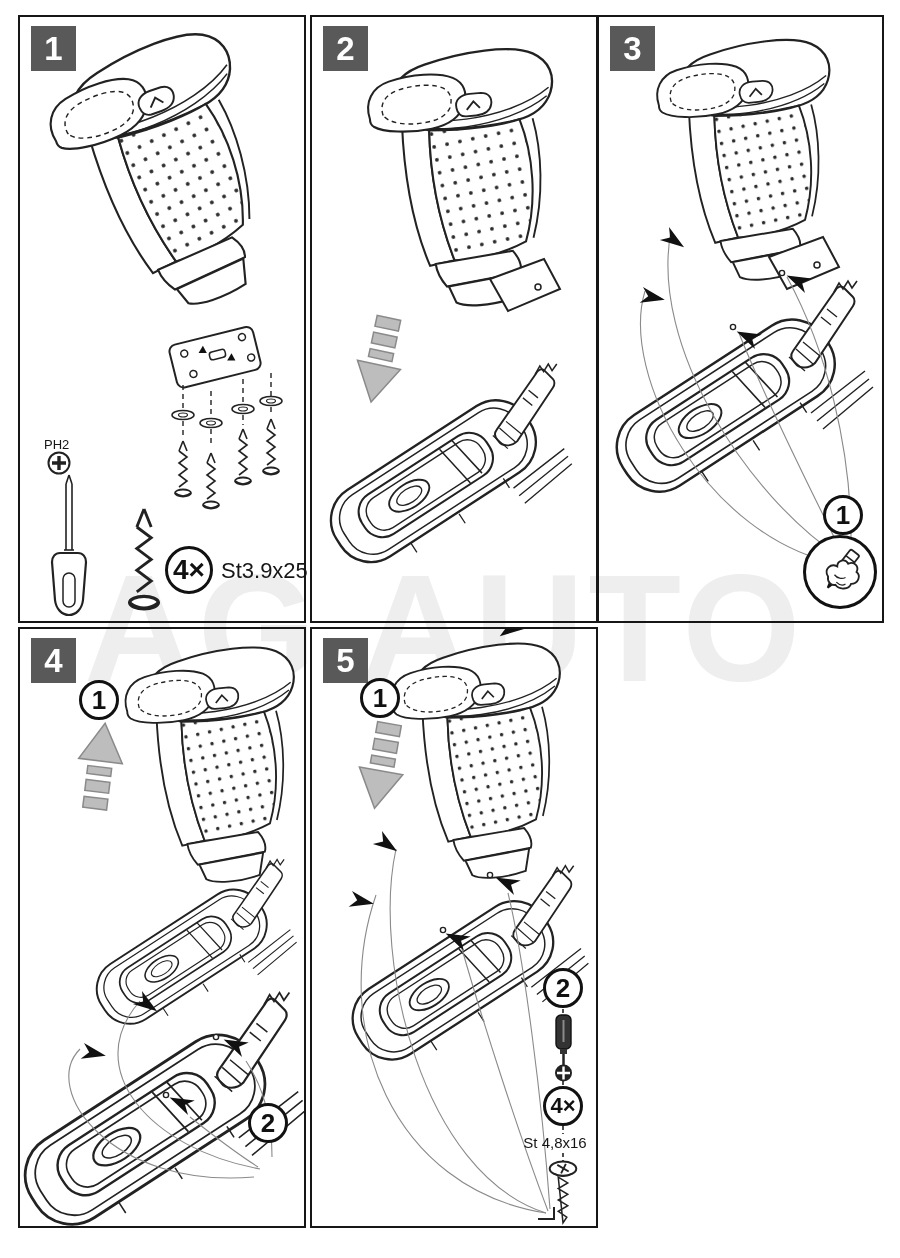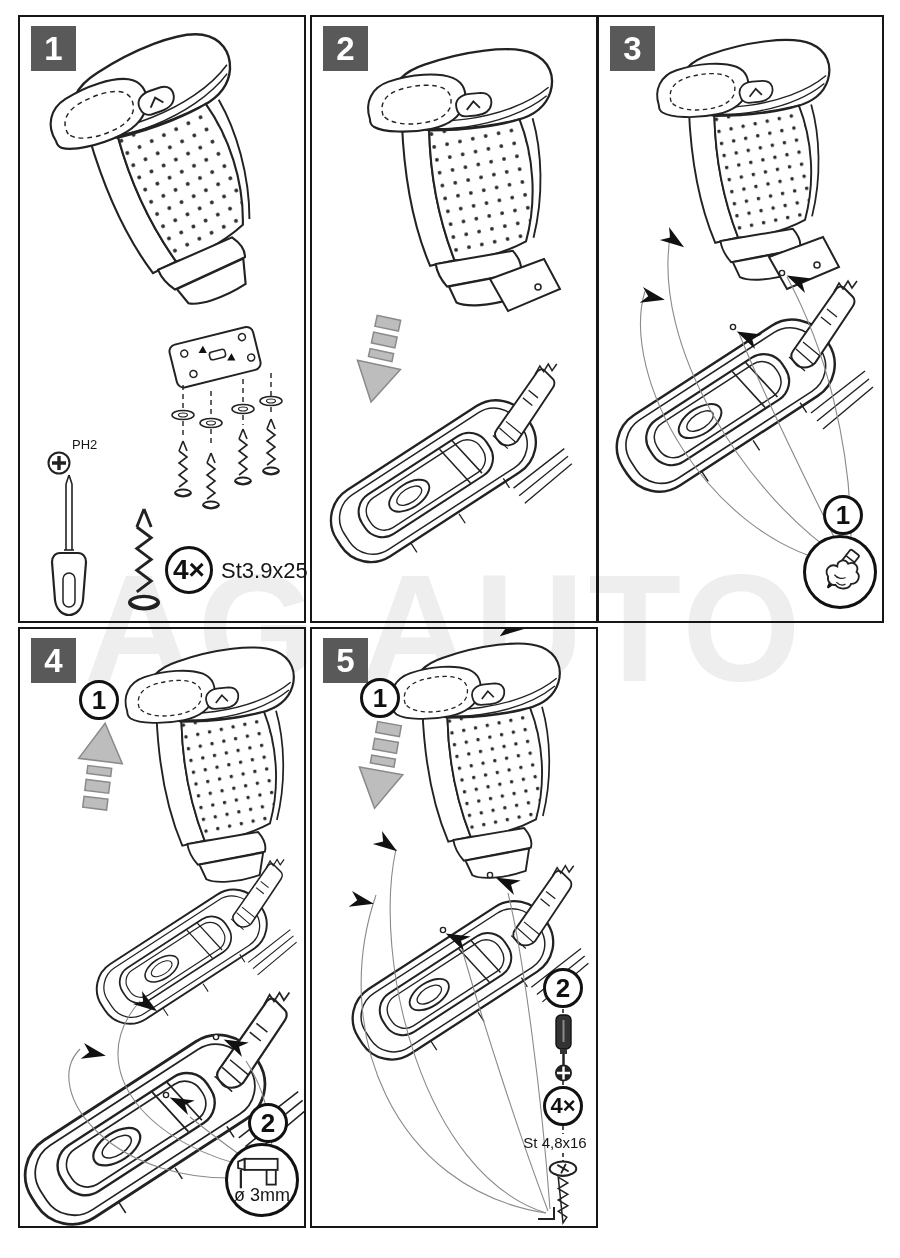--- a/index.html
+++ b/index.html
@@ -19,21 +19,21 @@
         justify-content:center;z-index:3;}
   .callout{position:absolute;border:3px solid #111;border-radius:50%;background:#fff;
         display:flex;align-items:center;justify-content:center;font-weight:bold;
         color:#111;z-index:3;box-sizing:border-box;}
   .c40{width:40px;height:40px;font-size:26px;}
   .c48{width:48px;height:48px;font-size:28px;}
   .icon-circle{position:absolute;border:3px solid #111;border-radius:50%;background:#fff;
         z-index:2;box-sizing:border-box;}
   .lbl{position:absolute;color:#161616;z-index:3;white-space:nowrap;}
   .spec1{left:201px;top:541px;font-size:22px;}
-  .ph2{left:24px;top:420px;font-size:13px;margin-left:28px;}
+  .ph2{left:24px;top:420px;font-size:13px;}
   .spec5{left:196px;top:505px;font-size:15px;width:94px;text-align:center;}
   .drill-lbl{position:absolute;left:0;right:0;bottom:8px;text-align:center;font-size:18px;
         color:#161616;z-index:3;}
 </style>
 </head>
 <body>
 
 <svg width="0" height="0" style="position:absolute" aria-hidden="true">
 <defs>
   <pattern id="dots" width="14" height="14" patternUnits="userSpaceOnUse" patternTransform="rotate(-12)">
@@ -250,31 +250,20 @@
       <g>
         <use href="#barrow" transform="translate(122,362) rotate(35)"></use>
         <use href="#barrow" transform="translate(64,414) rotate(12)"></use>
         <use href="#barrow" transform="translate(222,428) rotate(205)"></use>
         <use href="#barrow" transform="translate(168,486) rotate(205)"></use>
       </g>
     </svg>
     <div class="badge">4</div>
     <div class="callout c40" style="left:59px;top:51px;">1</div>
     <div class="callout c40" style="left:228px;top:474px;">2</div>
-    <div class="icon-circle" style="left:205px;top:514px;width:74px;height:74px;">
-      <svg viewBox="0 0 74 74" width="68" height="68" style="position:absolute;left:0;top:0;">
-        <g fill="#fff" stroke="#222" stroke-width="2">
-          <rect x="18" y="14" width="36" height="12"></rect>
-          <rect x="42" y="26" width="10" height="16"></rect>
-          <polygon points="18,14 18,26 11,24 11,17"></polygon>
-        </g>
-        <line x1="14" y1="26" x2="14" y2="46" stroke="#222" stroke-width="2.4"></line>
-      </svg>
-      <div class="drill-lbl">ø 3mm</div>
-    </div>
   </section>
 
   <section class="panel p5">
     <svg class="art" viewBox="0 0 284 597">
       <g>
         <use href="#console" transform="translate(28,222) scale(0.92)"></use>
       </g>
       <g>
         <use href="#armrest" transform="translate(52,-4) scale(0.86)"></use>
       </g>

